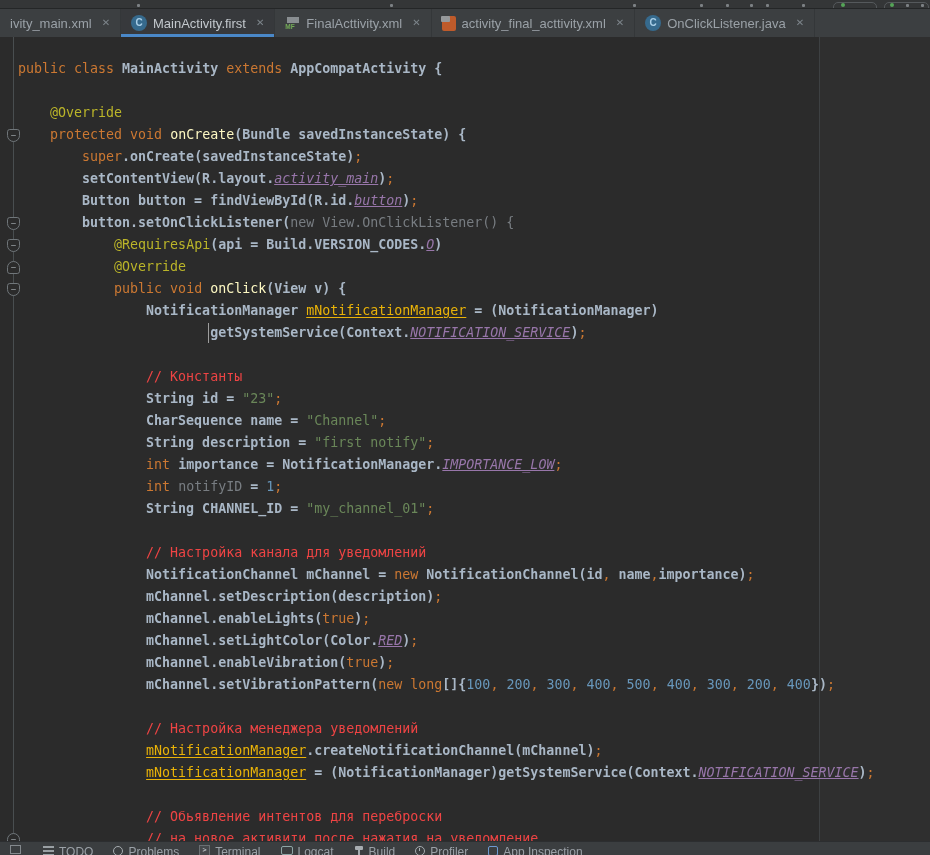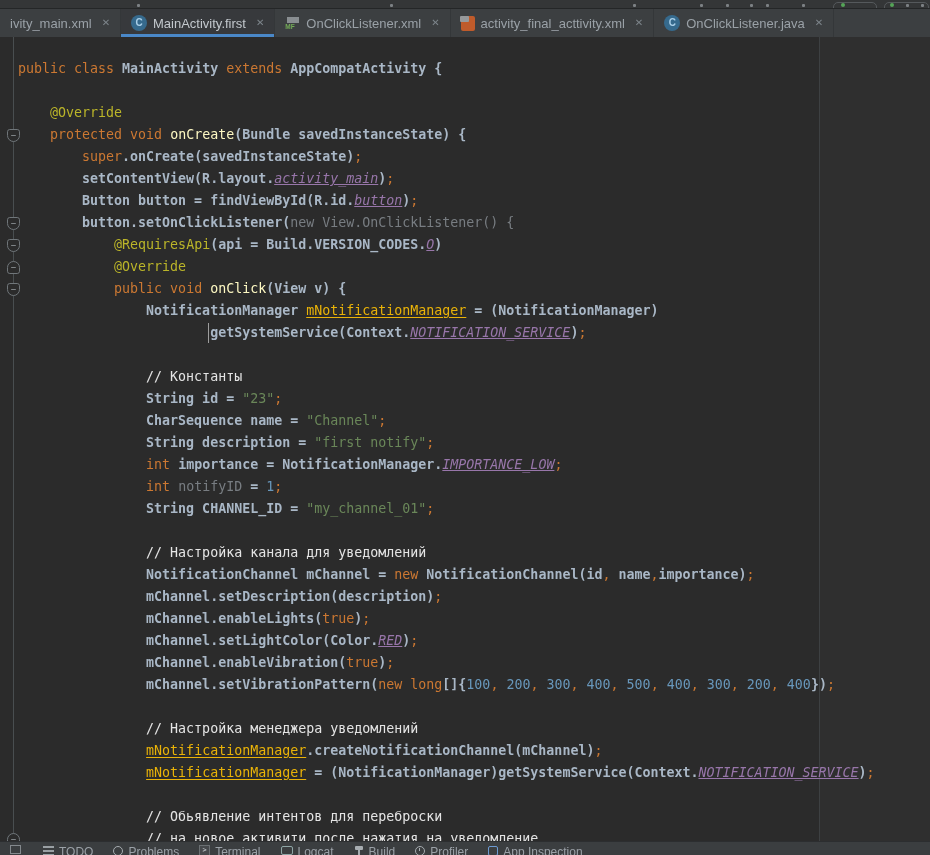--- a/index.html
+++ b/index.html
@@ -31,21 +31,21 @@
   .marginline{position:absolute;left:819px;top:0;bottom:0;width:1px;background:#3d4042;}
   .foldline{position:absolute;left:13px;top:0;bottom:0;width:1px;background:#494e50;}
   #code{position:absolute;left:18px;top:21px;white-space:pre;}
   .cl{height:22px;line-height:22px;}
   .d{color:#a9b7c6;font-weight:bold;}
   .kw{color:#cc7832;}
   .mtd{color:#fef9c3;}
   .ann{color:#bbb529;}
   .str{color:#6a8759;}
   .num{color:#6897bb;}
-  .cmt{color:#e5e5e5;}
+  .cmt{color:#ef4444;}
   .const{color:#9876aa;font-style:italic;text-decoration:underline;}
   .gray{color:#787d82;}
   .punc{color:#cc7832;}
   .fld{color:#eab308;text-decoration:underline;text-underline-offset:2px;}
   .marker{position:absolute;left:7px;width:13px;height:13px;background:#2b2b2b;border:1px solid #70767a;border-radius:3px 3px 7px 7px;color:#9aa0a4;display:flex;align-items:center;justify-content:center;font:9px/1 "DejaVu Sans Mono",monospace;box-sizing:border-box;}
   .marker.up{border-radius:7px 7px 3px 3px;}
   .caret{position:absolute;width:1px;height:20px;background:#9d9d9d;}
 
   
   .statusbar{height:10px;flex:none;background:#3b3e40;border-top:1px solid #2c2e30;display:flex;align-items:flex-start;gap:20px;padding:3px 0 0 10px;font-size:12px;color:#9ba1a7;overflow:hidden;}
@@ -92,21 +92,21 @@
         <span class="tclose">✕</span>
       </div>
       <div class="tab selected">
         <span class="ticon java-class">C</span>
         <span class="tlabel">MainActivity.first</span>
         <span class="tclose">✕</span>
         <div class="tab-underline"></div>
       </div>
       <div class="tab">
         <span class="ticon manifest">MF</span>
-        <span class="tlabel">OnClickListener.xml</span>
+        <span class="tlabel">FinalActtivity.xml</span>
         <span class="tclose">✕</span>
       </div>
       <div class="tab">
         <span class="ticon layout-xml"></span>
         <span class="tlabel">activity_final_acttivity.xml</span>
         <span class="tclose">✕</span>
       </div>
       <div class="tab">
         <span class="ticon java-class">C</span>
         <span class="tlabel">OnClickListener.java</span>

